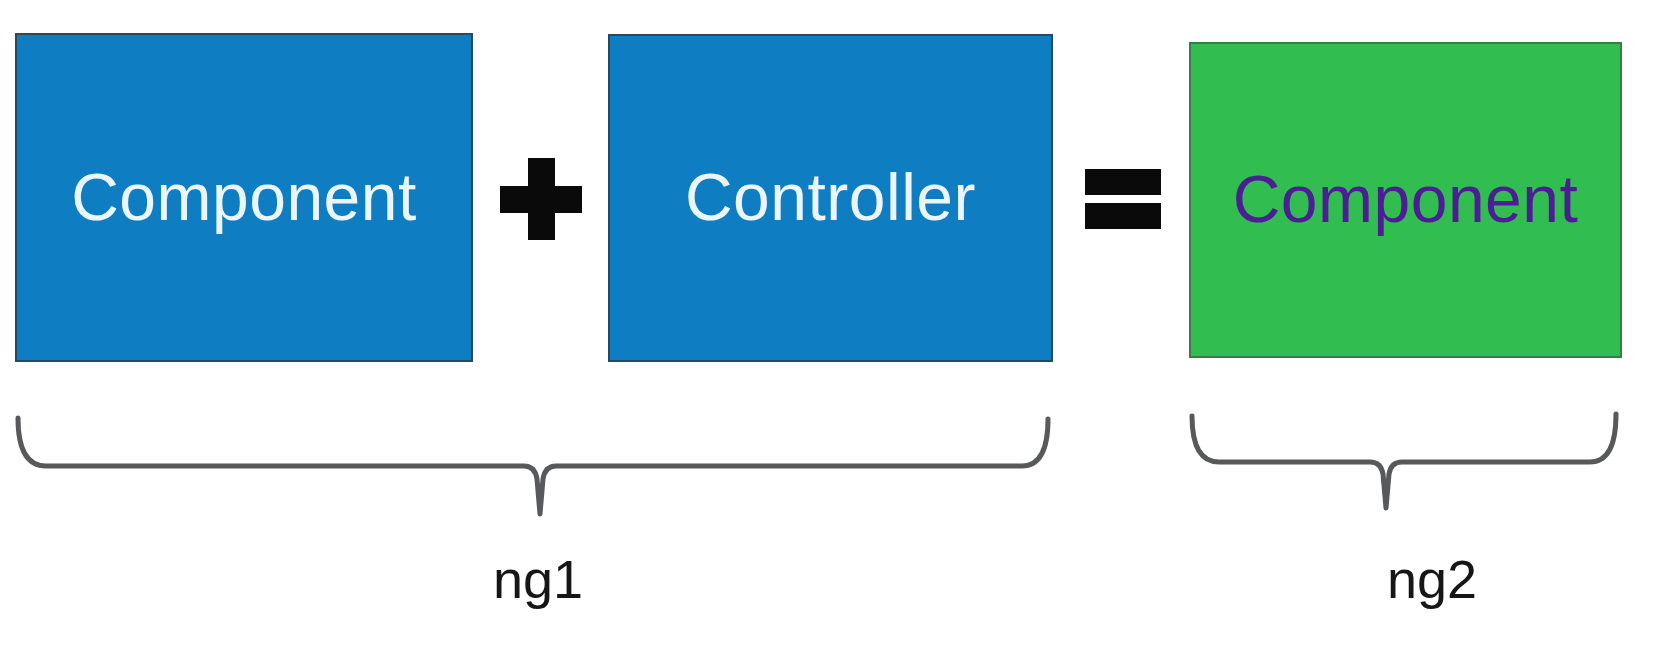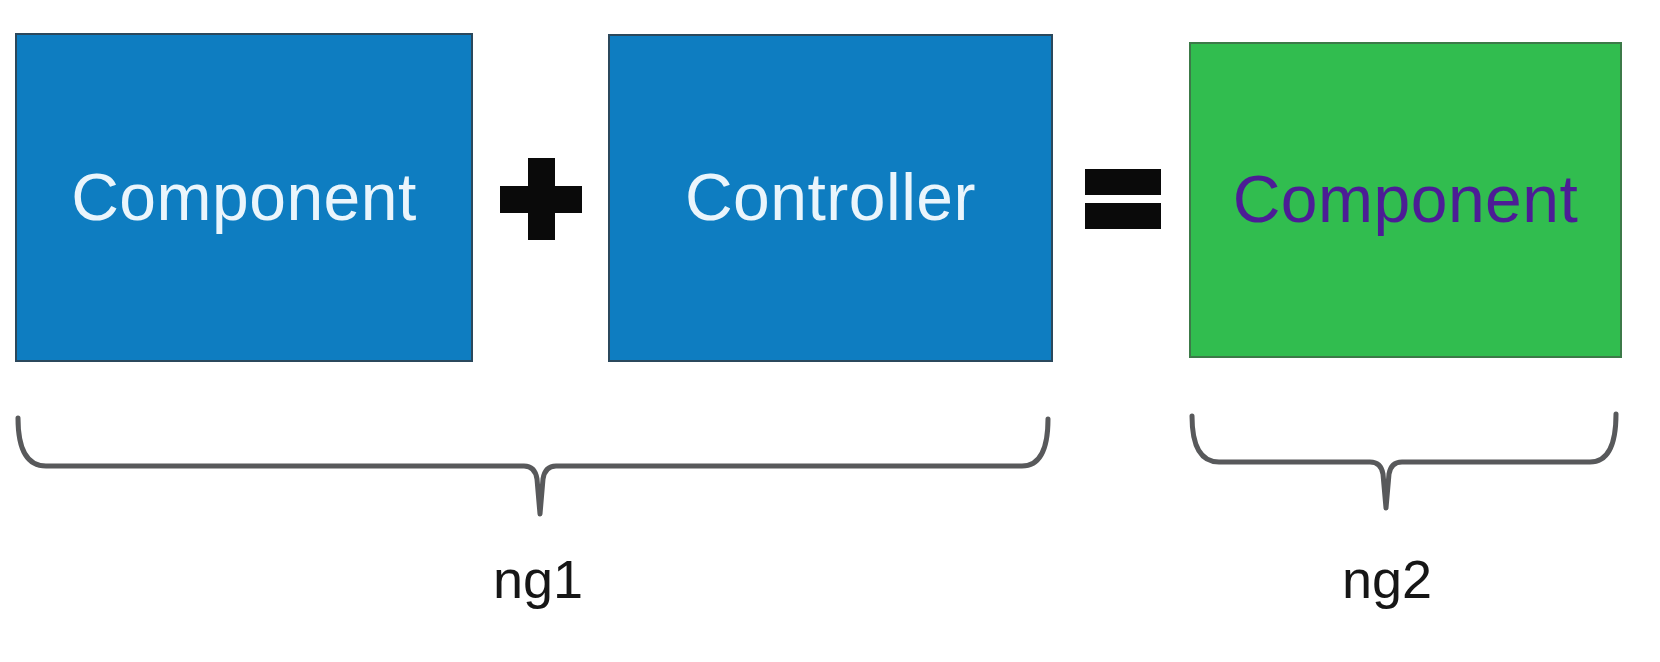--- a/index.html
+++ b/index.html
@@ -92,21 +92,21 @@
   .group-label {
     position: absolute;
     top: 548px;
     width: 220px;
     text-align: center;
     font-size: 54px;
     color: #161616;
     font-weight: 400;
   }
   #label-ng1 { left: 428px; }
-  #label-ng2 { left: 1277px; text-align: center; }
+  #label-ng2 { left: 1322px; text-align: center; }
 </style>
 </head>
 <body>
 
 <div class="stage">
 
   <div class="box box-blue" id="box-template-directive">
     <div class="box-label">
       <div>Component</div>
     </div>

